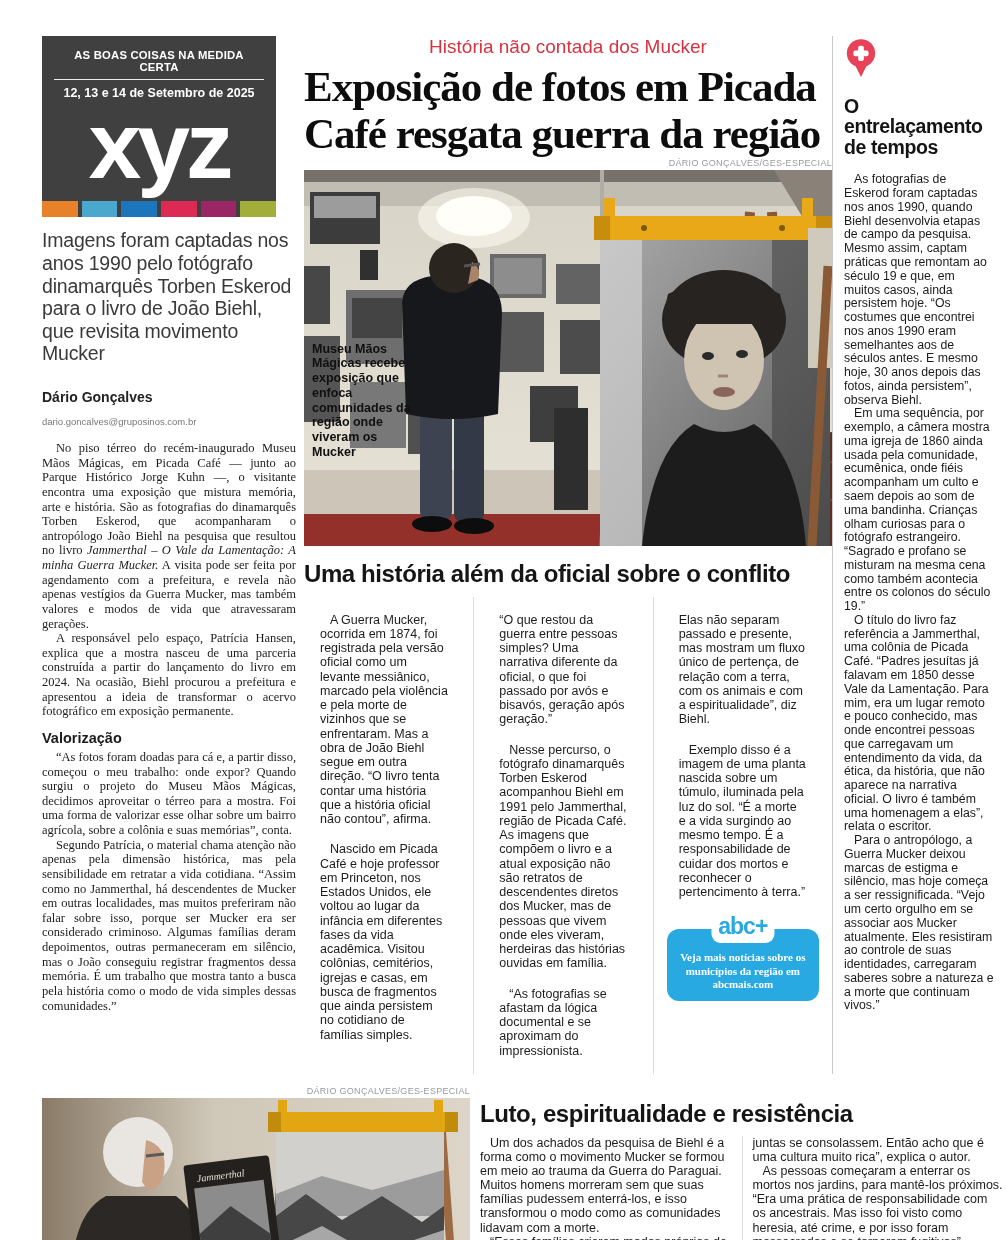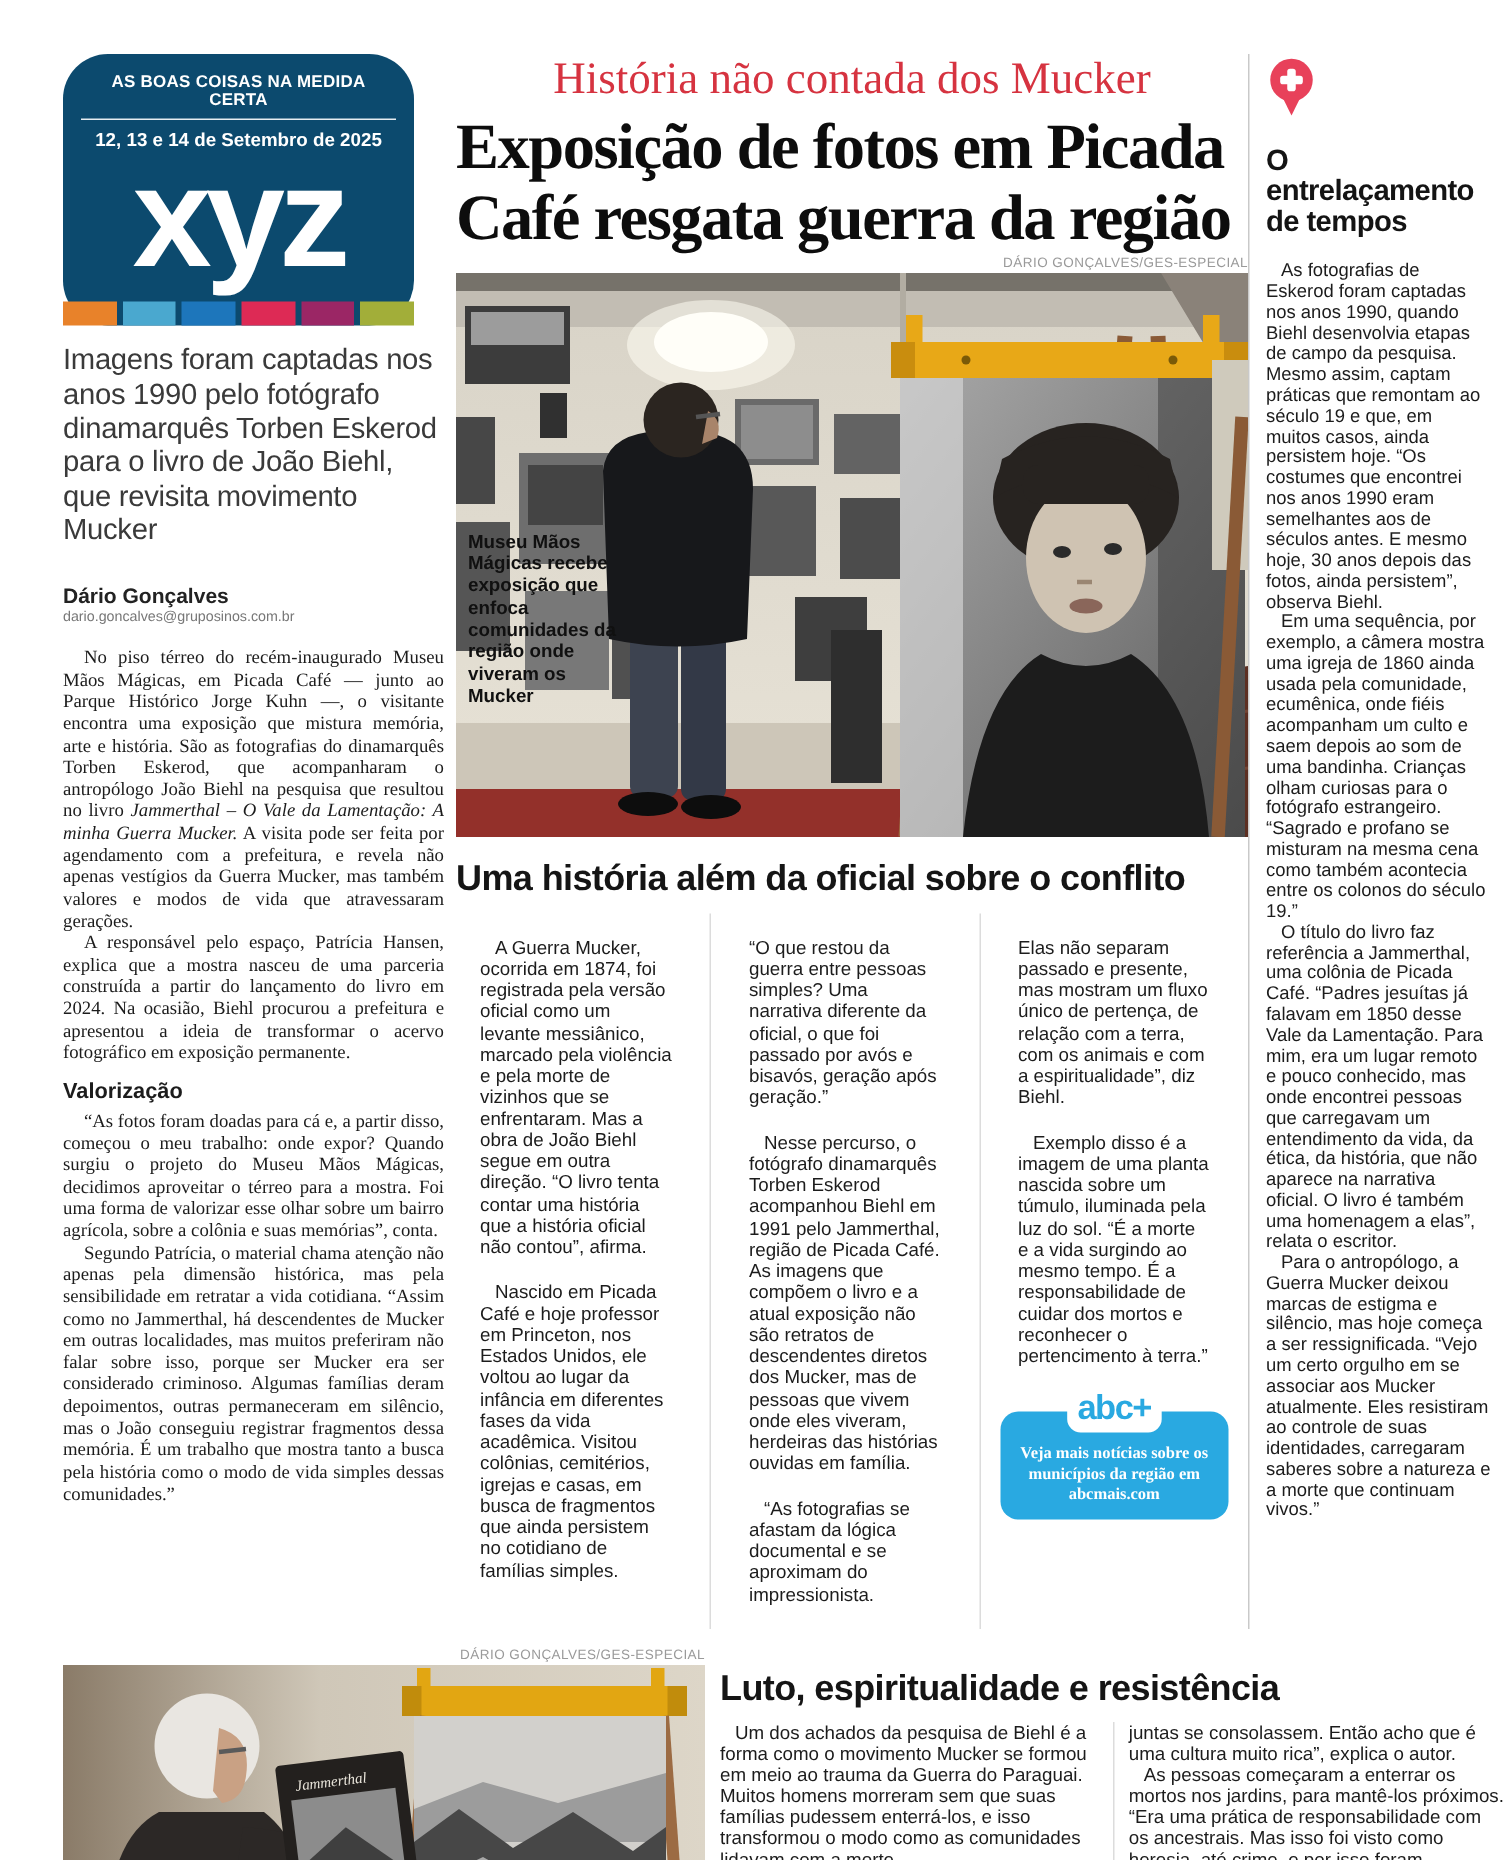--- a/index.html
+++ b/index.html
@@ -13,27 +13,27 @@
   
   .masthead{width:234px;background:#1d76bb;color:#fff;box-sizing:border-box;padding:13px 12px 0;}
   .tagline{font-size:11.3px;font-weight:700;letter-spacing:.2px;text-align:center;padding-bottom:6px;border-bottom:1px solid rgba(255,255,255,.9);}
   .mast-date{font-size:12.5px;font-weight:700;text-align:center;padding:6px 0 0;}
   .mast-logo{font-size:95px;font-weight:800;text-align:center;line-height:.92;letter-spacing:-4px;padding:2px 0 12px;font-family:"Liberation Sans",sans-serif;}
   .mast-strip{display:flex;gap:4px;height:16px;margin:0 -12px;}
   .mast-strip span{flex:1;}
 
   .deck{margin:12px 0 0;font-size:19.5px;line-height:1.16;color:#3a3a3a;letter-spacing:-.2px;}
   .byline{margin-top:24px;font-weight:700;font-size:14px;color:#222;}
-  .email{font-size:9.5px;color:#777;margin-top:1px;}
+  .email{font-size:9.5px;color:#777;margin-top:11px;}
   .body-serif{margin-top:14px;font-family:"Liberation Serif",serif;font-size:12.5px;line-height:1.17;text-align:justify;color:#1c1c1c;}
   .body-serif p{margin:0;text-indent:14px;}
   .subhead{font-family:"Liberation Sans",sans-serif;font-weight:700;font-size:14.5px;margin:11px 0 3px;text-indent:0;}
 
   
-  .kicker{text-align:center;font-family:Liberation Serif, serif;font-size:30px;color:#d63340;margin:0 0 5px;}
+  .kicker{text-align:center;font-family:Liberation Sans, sans-serif;font-size:19px;color:#d63340;margin:0 0 5px;}
   .headline{text-align:left;font-family:"Liberation Serif",serif;font-weight:700;font-size:43px;line-height:1.1;letter-spacing:-1px;margin:0 0 0;color:#0d0d0d;}
   .credit{font-size:9px;color:#9a9a9a;text-align:right;letter-spacing:.3px;margin-bottom:2px;}
   .photo-main{position:relative;width:528px;height:376px;background:#e3ded2;overflow:hidden;}
   .photo-caption-overlay{position:absolute;left:8px;top:172px;width:110px;font-size:12.5px;font-weight:700;line-height:1.18;color:#101010;}
   .section-h{font-size:24px;font-weight:700;margin:14px 0 9px;letter-spacing:-.4px;color:#151515;}
   .three-cols{display:flex;}
   .mcol{flex:1;padding:0 9px;border-left:1px solid #dcdcdc;font-size:12.5px;line-height:1.14;color:#1c1c1c;}
   .mcol:first-child{border-left:none;padding-left:0;}
   .mcol p{margin:16px;text-indent:10px;}
   .mcol p.noind{text-indent:0;}
@@ -61,21 +61,21 @@
   .bcol p.noind{text-indent:0;}
   .bcol + .bcol{border-left:1px solid #dcdcdc;margin-left:10px;padding-left:10px;}
 </style>
 </head>
 <body>
 
 <div class="page">
   <div class="top-row">
 
     <div class="col-left">
-      <div class="masthead" style="background: #0c4a6e; border-radius: 30px;">
+      <div class="masthead" style="background: #404040;">
         <div class="tagline">AS BOAS COISAS NA MEDIDA CERTA</div>
         <div class="mast-date">12, 13 e 14 de Setembro de 2025</div>
         <div class="mast-logo">xyz</div>
         <div class="mast-strip">
           <span style="background: rgb(232, 130, 42);"></span>
           <span style="background: rgb(74, 168, 207);"></span>
           <span style="background: rgb(29, 118, 187);"></span>
           <span style="background: rgb(221, 42, 85);"></span>
           <span style="background: rgb(155, 38, 101);"></span>
           <span style="background: rgb(162, 174, 57);"></span>

